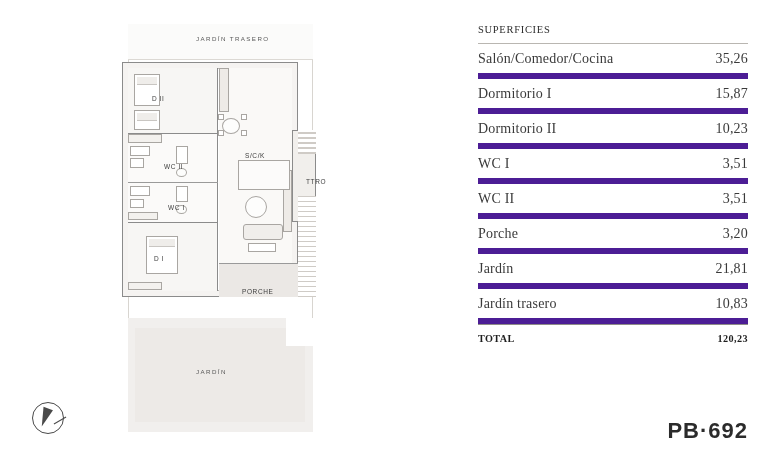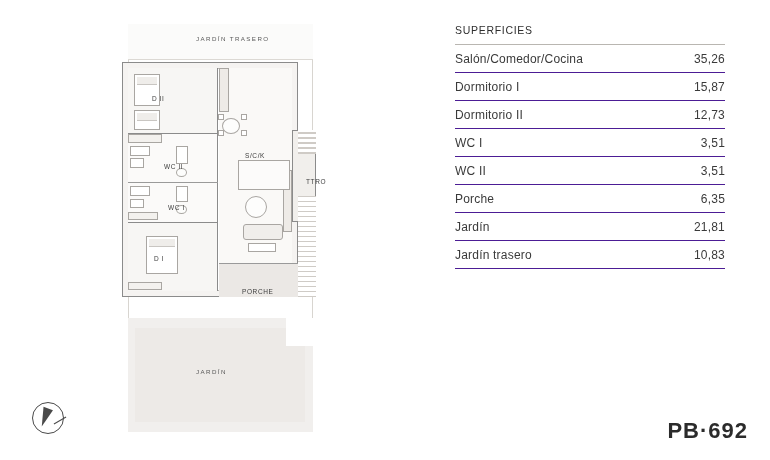--- a/index.html
+++ b/index.html
@@ -231,37 +231,38 @@
     position: absolute;
     left: 53px; top: 420px;
     width: 14px; height: 0;
     border-top: 1.1px solid #4a4a4a;
     transform: rotate(-30deg);
   }
 
   
   #surfaces {
     position: absolute;
-    left: 455px; top: 24px;
+    left: 478px; top: 24px;
     width: 270px;
+    font-family: Liberation Serif, serif;
   }
   .tbl-title {
     font-size: 10.5px;
     letter-spacing: .7px;
     color: #2e2e2e;
     padding-bottom: 8px;
     border-bottom: 1px solid #b9b6b1;
   }
   .row {
     display: flex;
     justify-content: space-between;
     align-items: baseline;
     padding: 6.5px 0 6.5px;
-    border-bottom: 1px solid #4c1d95;
-    font-size: 12px;
+    border-bottom: 6px solid #4c1d95;
+    font-size: 14px;
     color: #3a3a3a;
   }
   .row .name { letter-spacing: .2px; }
   .row .val { letter-spacing: .2px; }
   .row.total {
     border-bottom: none;
     border-top: 1.4px solid #8e8b87;
     font-size: 10.2px;
     color: #1f1f1f;
     padding-top: 8px;
@@ -355,38 +356,42 @@
   <div class="row">
     <span class="name">Salón/Comedor/Cocina</span>
     <span class="val">35,26</span>
   </div>
   <div class="row">
     <span class="name">Dormitorio I</span>
     <span class="val">15,87</span>
   </div>
   <div class="row">
     <span class="name">Dormitorio II</span>
-    <span class="val">12,73</span>
+    <span class="val">10,23</span>
   </div>
   <div class="row">
     <span class="name">WC I</span>
     <span class="val">3,51</span>
   </div>
   <div class="row">
     <span class="name">WC II</span>
     <span class="val">3,51</span>
   </div>
   <div class="row">
     <span class="name">Porche</span>
-    <span class="val">6,35</span>
+    <span class="val">3,20</span>
   </div>
   <div class="row">
     <span class="name">Jardín</span>
     <span class="val">21,81</span>
   </div>
   <div class="row">
     <span class="name">Jardín trasero</span>
     <span class="val">10,83</span>
   </div>
 
+  <div class="row total">
+    <span class="name">TOTAL</span>
+    <span class="val">120,23</span>
+  </div>
 </div>
 
 <div id="plancode">PB·692</div>
 
 </body></html>

